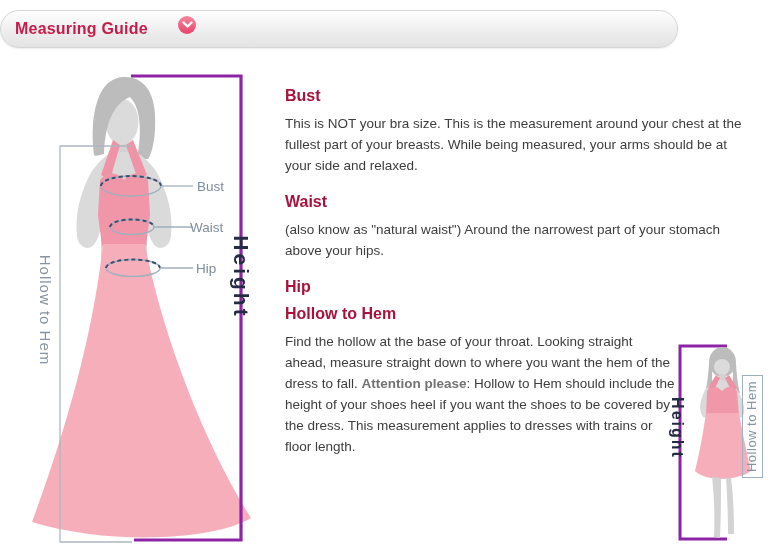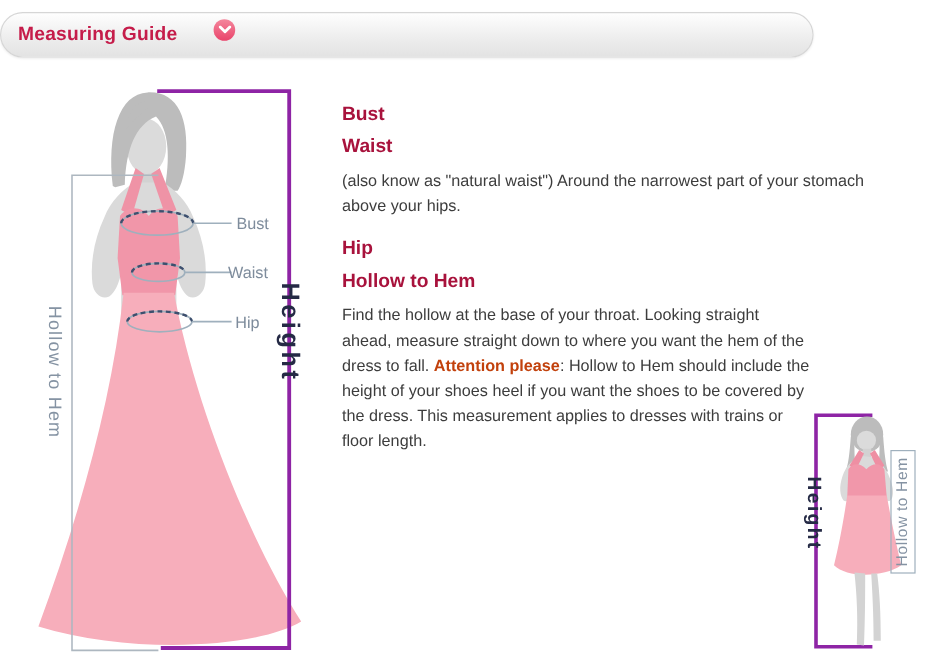--- a/index.html
+++ b/index.html
@@ -41,21 +41,21 @@
   .content-col h3 {
     margin:0 0 8px 0;
     font-size:16px; line-height:19px; font-weight:bold;
     color:#a8123c;
   }
   .content-col p {
     margin:0 0 16px 0;
     font-size:13.5px; line-height:21px; color:#3d3d3d;
   }
   .content-col p.narrow { max-width:390px; }
-  .attn { color:#c2410c; font-weight:bold; }
+  .attn { color:#737373; font-weight:bold; }
 
   
   .diagram-label {
     position:absolute; font-size:13.5px; color:#7e8c9c; white-space:nowrap;
   }
   .lbl-bust  { left:197px; top:179px; }
   .lbl-waist { left:190px; top:220px; }
   .lbl-hip   { left:196px; top:261px; }
 
   .rot-label { position:absolute; text-align:center; white-space:nowrap; }
@@ -180,20 +180,21 @@
   <div class="rot-label hollow-main">Hollow to Hem</div>
 
   <div class="hollow-small-box"></div>
   <div class="rot-label height-small">Height</div>
   <div class="rot-label hollow-small">Hollow to Hem</div>
 
   <div class="content-col">
 
     <section>
       <h3>Bust</h3>
+      <p>This is NOT your bra size. This is the measurement around your chest at the fullest part of your breasts. While being measured, your arms should be at your side and relaxed.</p>
     </section>
 
     <section>
       <h3>Waist</h3>
       <p>(also know as "natural waist") Around the narrowest part of your stomach above your hips.</p>
     </section>
 
     <section>
       <h3>Hip</h3>
     </section>

